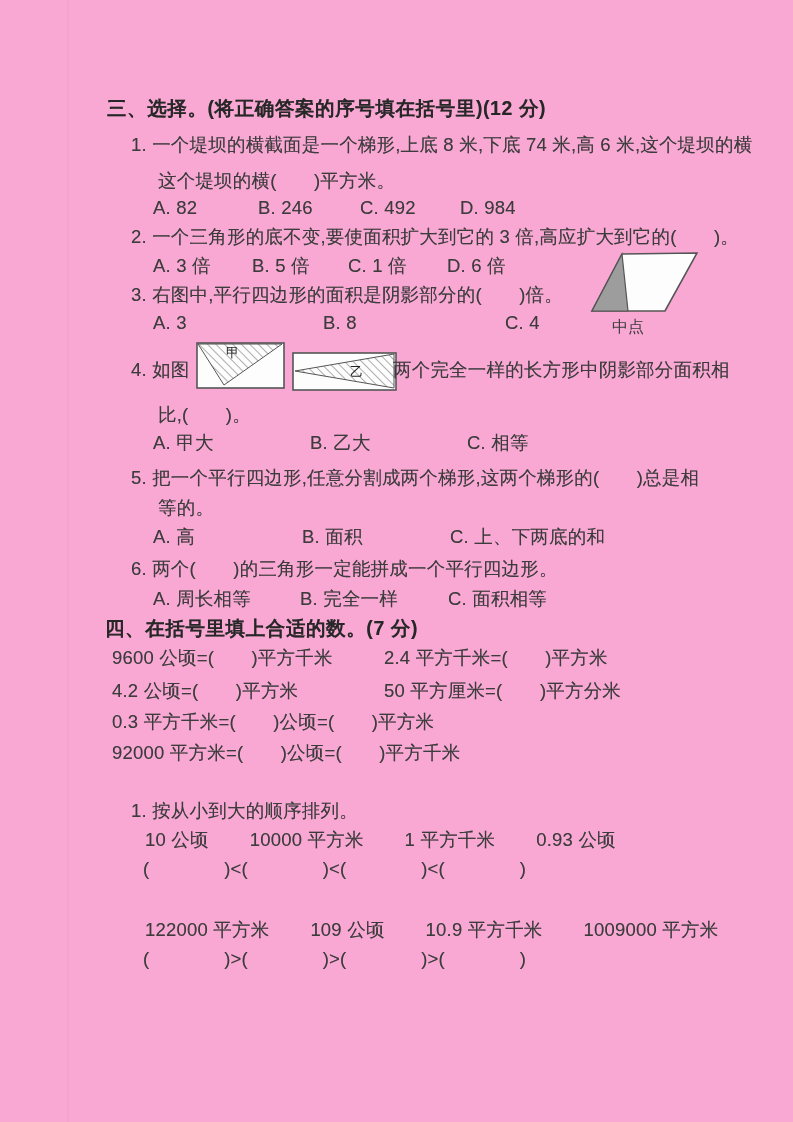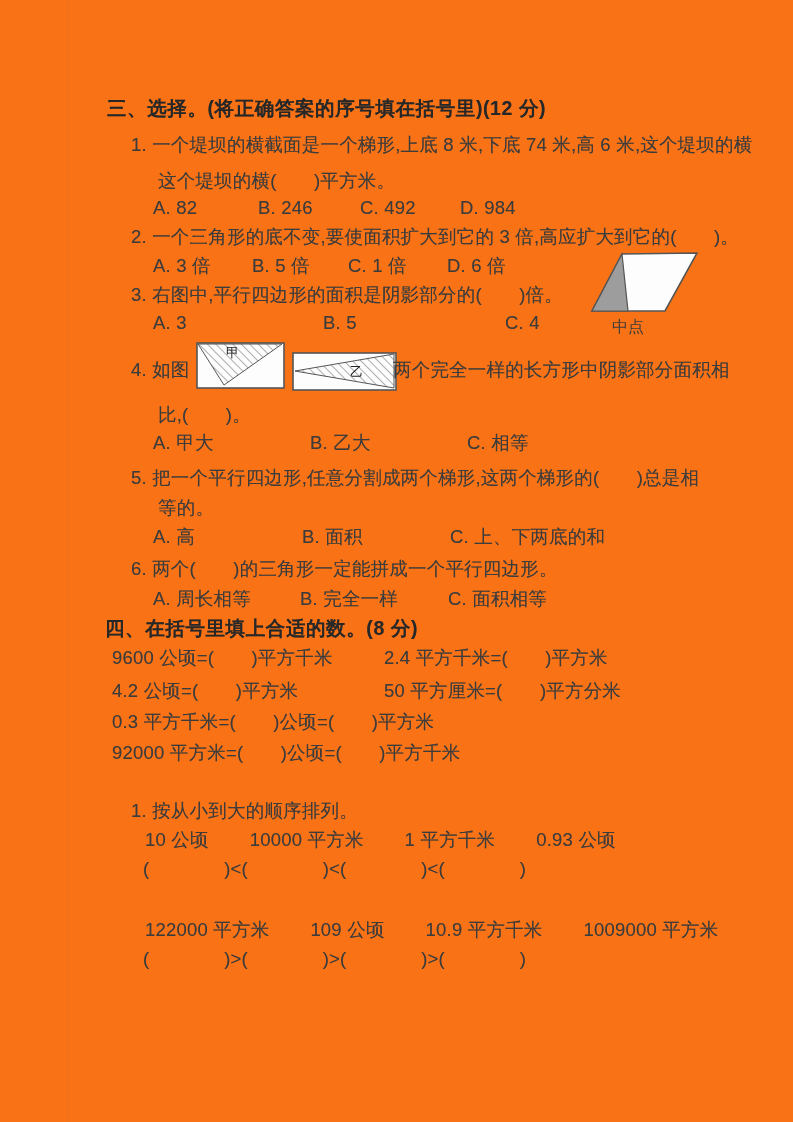--- a/index.html
+++ b/index.html
@@ -1,19 +1,19 @@
 <!DOCTYPE html>
 <html><head>
 <meta charset="utf-8">
 <style>
   html,body{margin:0;padding:0;background:#ffffff;}
   .page{
     position:relative;
     width:793px;height:1122px;
-    background:#f97316;
+    background:#f9a8d4;
     font-family:"Liberation Sans","DejaVu Sans",sans-serif;
     color:#3c3c3c;
     font-size:18.5px;
     overflow:hidden;
   }
   .ln{position:absolute;white-space:nowrap;line-height:1.25;letter-spacing:.2px;
       text-shadow:0 0 .5px rgba(60,60,60,.45);}
   .hd{font-weight:bold;color:#272727;font-size:19.5px;letter-spacing:.6px;}
   .fig{position:absolute;}
   .scan-line{position:absolute;left:67px;top:0;width:2px;height:1122px;
@@ -36,21 +36,21 @@
   <div class="ln" style="left:460px;top:196px">D. 984</div>
 
   <div class="ln" style="left:131px;top:225px">2. 一个三角形的底不变,要使面积扩大到它的 3 倍,高应扩大到它的(　　)。</div>
   <div class="ln" style="left:153px;top:254px">A. 3 倍</div>
   <div class="ln" style="left:252px;top:254px">B. 5 倍</div>
   <div class="ln" style="left:348px;top:254px">C. 1 倍</div>
   <div class="ln" style="left:447px;top:254px">D. 6 倍</div>
 
   <div class="ln" style="left:131px;top:283px">3. 右图中,平行四边形的面积是阴影部分的(　　)倍。</div>
   <div class="ln" style="left:153px;top:311px">A. 3</div>
-  <div class="ln" style="left:323px;top:311px">B. 5</div>
+  <div class="ln" style="left:323px;top:311px">B. 8</div>
   <div class="ln" style="left:505px;top:311px">C. 4</div>
 
   <svg class="fig" style="left:583px;top:245px" width="122" height="96" viewBox="0 0 122 96">
     <polygon points="39,9 114,8 82,66 9,66" fill="#fdfdfd" stroke="#555" stroke-width="1.6"></polygon>
     <polygon points="39,9 9,66 45,66" fill="#9d9d9d" stroke="#555" stroke-width="1.2"></polygon>
     <text x="45" y="87" text-anchor="middle" font-size="16" fill="#3c3c3c" id="midpoint-text">中点</text>
   </svg>
 
   <div class="ln" style="left:131px;top:358px">4. 如图</div>
 
@@ -88,21 +88,21 @@
   <div class="ln" style="left:158px;top:496px">等的。</div>
   <div class="ln" style="left:153px;top:525px">A. 高</div>
   <div class="ln" style="left:302px;top:525px">B. 面积</div>
   <div class="ln" style="left:450px;top:525px">C. 上、下两底的和</div>
 
   <div class="ln" style="left:131px;top:557px">6. 两个(　　)的三角形一定能拼成一个平行四边形。</div>
   <div class="ln" style="left:153px;top:587px">A. 周长相等</div>
   <div class="ln" style="left:300px;top:587px">B. 完全一样</div>
   <div class="ln" style="left:448px;top:587px">C. 面积相等</div>
 
-  <div class="ln hd" style="left:105px;top:616px">四、在括号里填上合适的数。(8 分)</div>
+  <div class="ln hd" style="left:105px;top:616px">四、在括号里填上合适的数。(7 分)</div>
   <div class="ln" style="left:112px;top:646px">9600 公顷=(　　)平方千米</div>
   <div class="ln" style="left:384px;top:646px">2.4 平方千米=(　　)平方米</div>
   <div class="ln" style="left:112px;top:679px">4.2 公顷=(　　)平方米</div>
   <div class="ln" style="left:384px;top:679px">50 平方厘米=(　　)平方分米</div>
   <div class="ln" style="left:112px;top:710px">0.3 平方千米=(　　)公顷=(　　)平方米</div>
   <div class="ln" style="left:112px;top:741px">92000 平方米=(　　)公顷=(　　)平方千米</div>
 
 
   <div class="ln" style="left:131px;top:799px">1. 按从小到大的顺序排列。</div>
   <div class="ln items-row" style="left:145px;top:828px">

